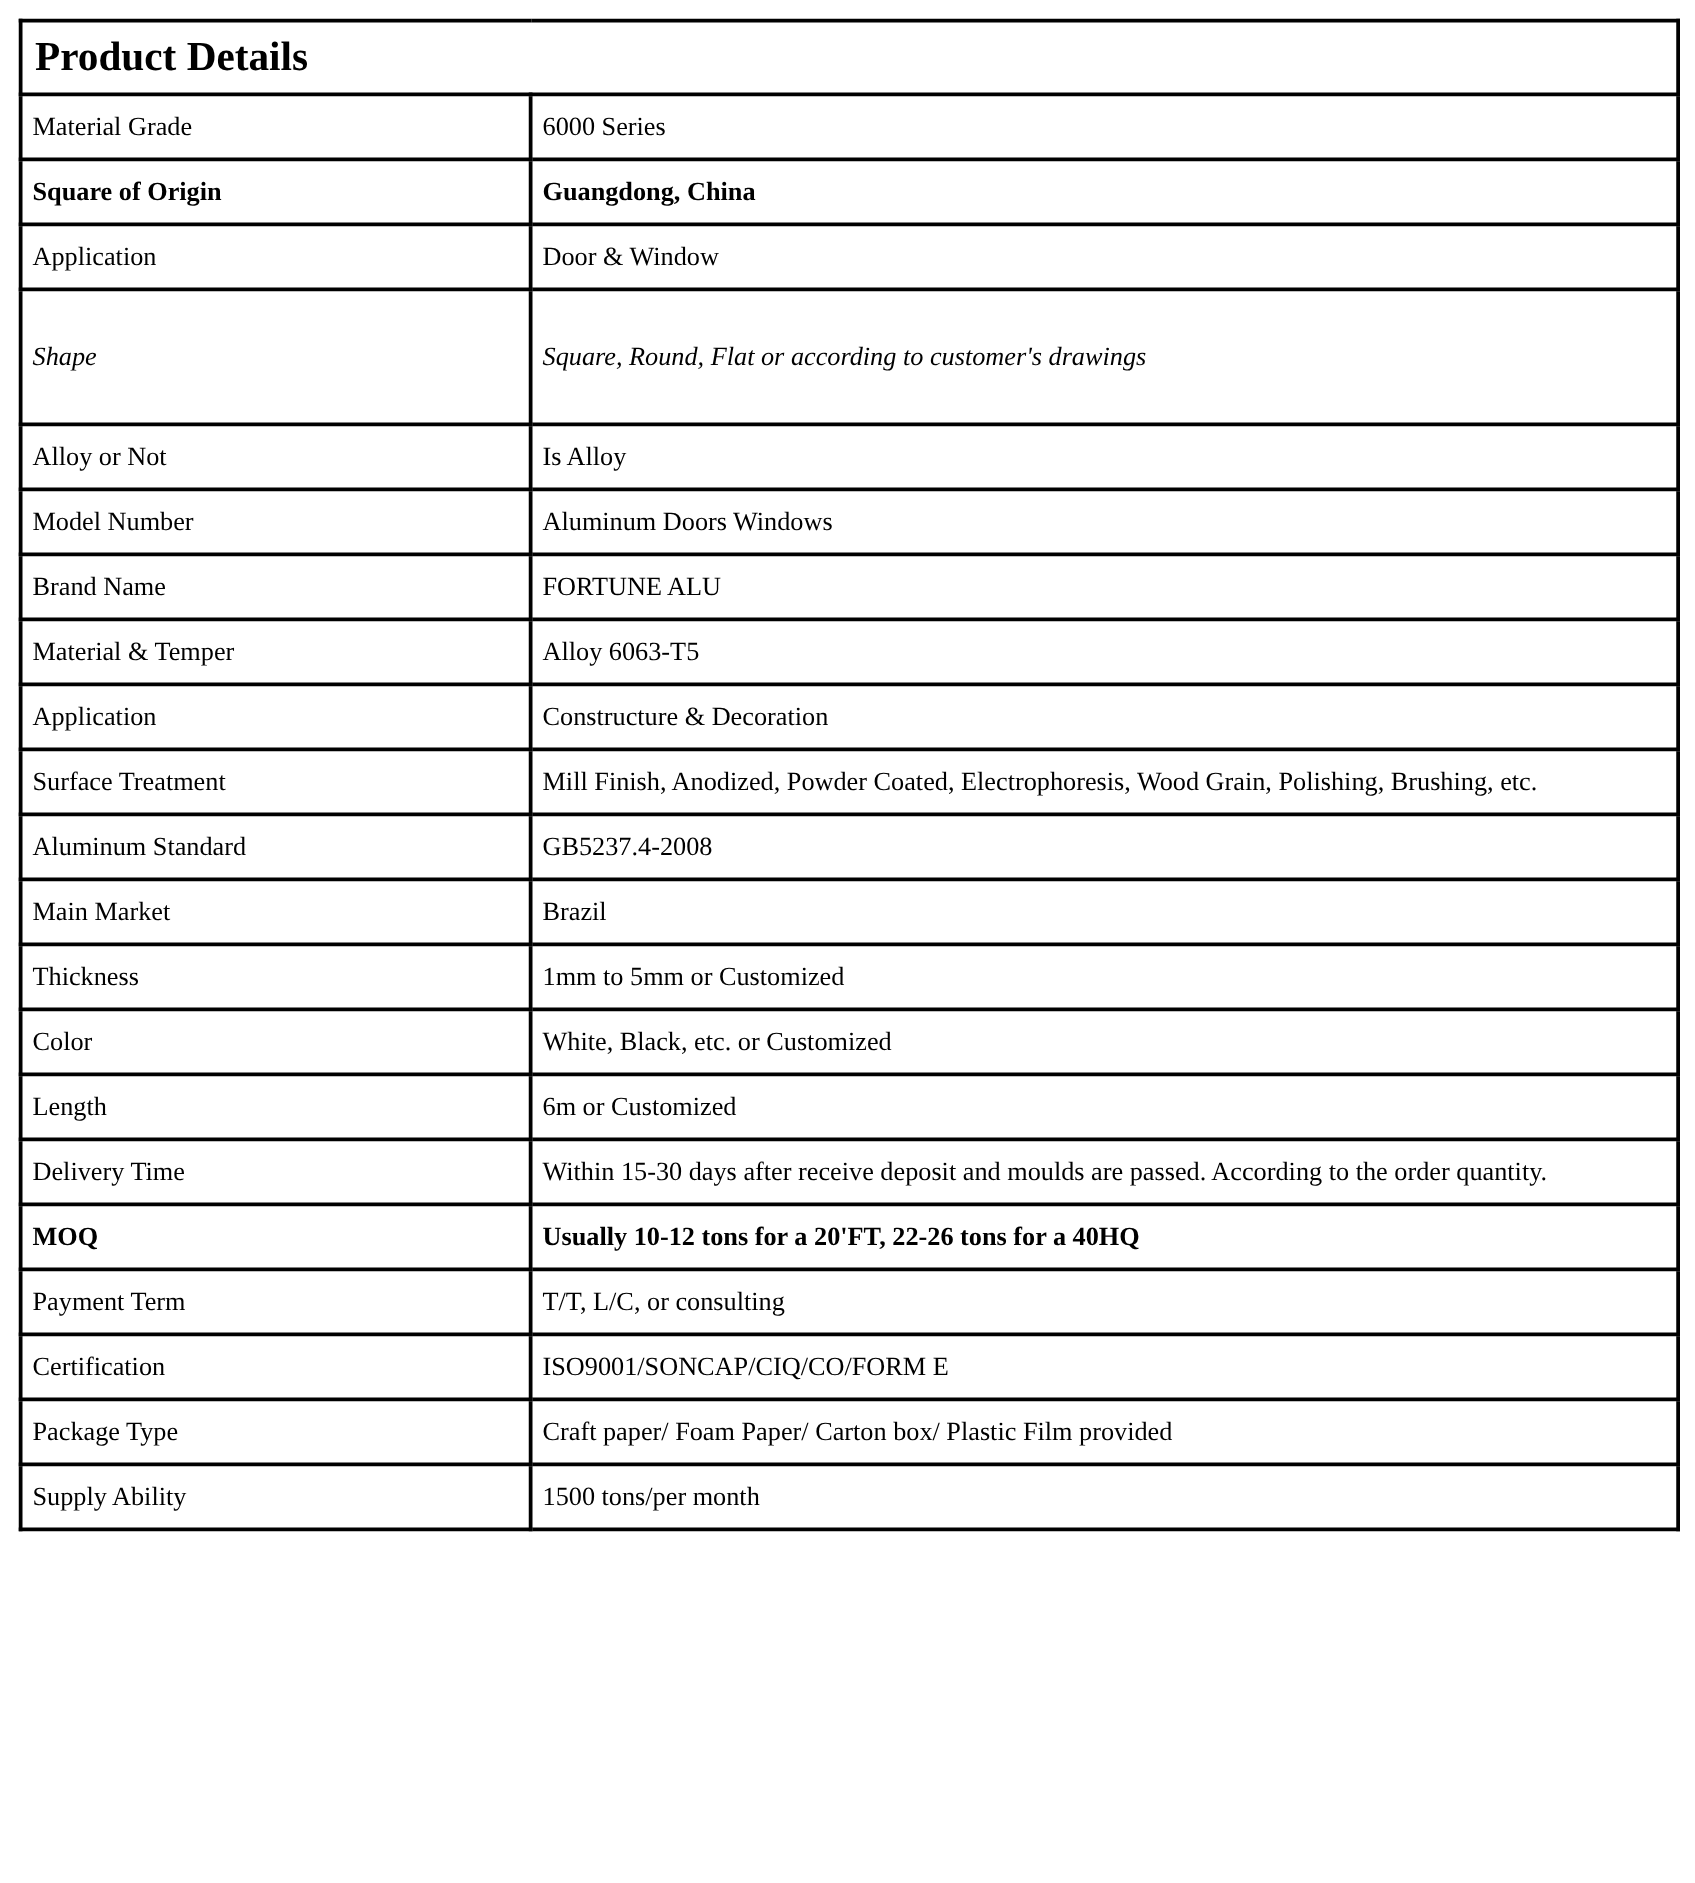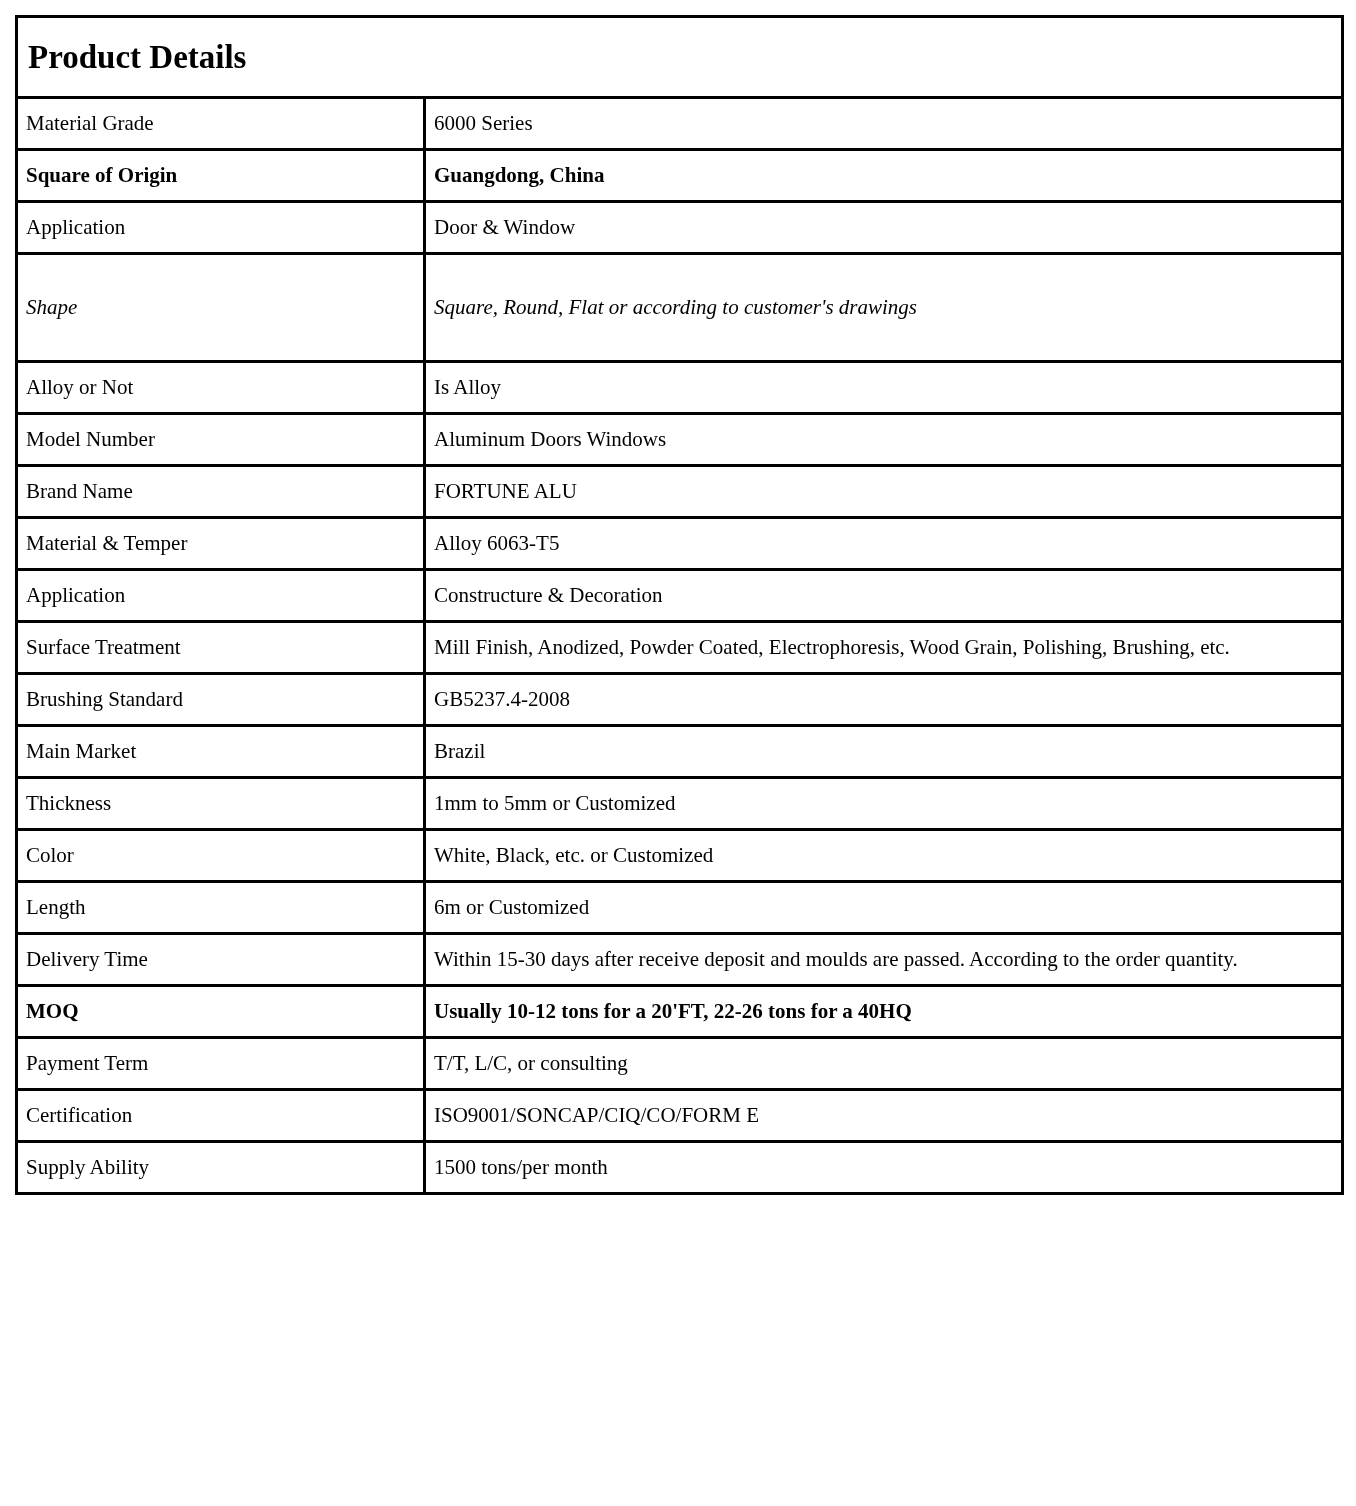--- a/index.html
+++ b/index.html
@@ -24,21 +24,21 @@
   table.spec-table, table.spec-table th, table.spec-table td {
     border: 3px solid #000000;
   }
   col.c-label { width: 408px; }
   col.c-value { width: 918px; }
   th.title-cell {
     text-align: left;
     font-size: 33px;
     font-weight: bold;
     height: 56px;
-    padding: 11px 10px;
+    padding: 0 10px;
     vertical-align: middle;
   }
   td {
     font-size: 21px;
     line-height: 1.5;
     padding: 1px 8px;
     height: 47px;
     vertical-align: middle;
     overflow: hidden;
   }
@@ -93,21 +93,21 @@
     </tr>
     <tr>
       <td>Application</td>
       <td>Constructure &amp; Decoration</td>
     </tr>
     <tr>
       <td>Surface Treatment</td>
       <td>Mill Finish, Anodized, Powder Coated, Electrophoresis, Wood Grain, Polishing, Brushing, etc.</td>
     </tr>
     <tr>
-      <td>Brushing Standard</td>
+      <td>Aluminum Standard</td>
       <td>GB5237.4-2008</td>
     </tr>
     <tr>
       <td>Main Market</td>
       <td>Brazil</td>
     </tr>
     <tr>
       <td>Thickness</td>
       <td>1mm to 5mm or Customized</td>
     </tr>
@@ -129,17 +129,21 @@
     </tr>
     <tr>
       <td>Payment Term</td>
       <td>T/T, L/C, or consulting</td>
     </tr>
     <tr>
       <td>Certification</td>
       <td>ISO9001/SONCAP/CIQ/CO/FORM E</td>
     </tr>
     <tr>
+      <td>Package Type</td>
+      <td>Craft paper/ Foam Paper/ Carton box/ Plastic Film provided</td>
+    </tr>
+    <tr>
       <td>Supply Ability</td>
       <td>1500 tons/per month</td>
     </tr>
   </tbody>
 </table>
 
 </body></html>

